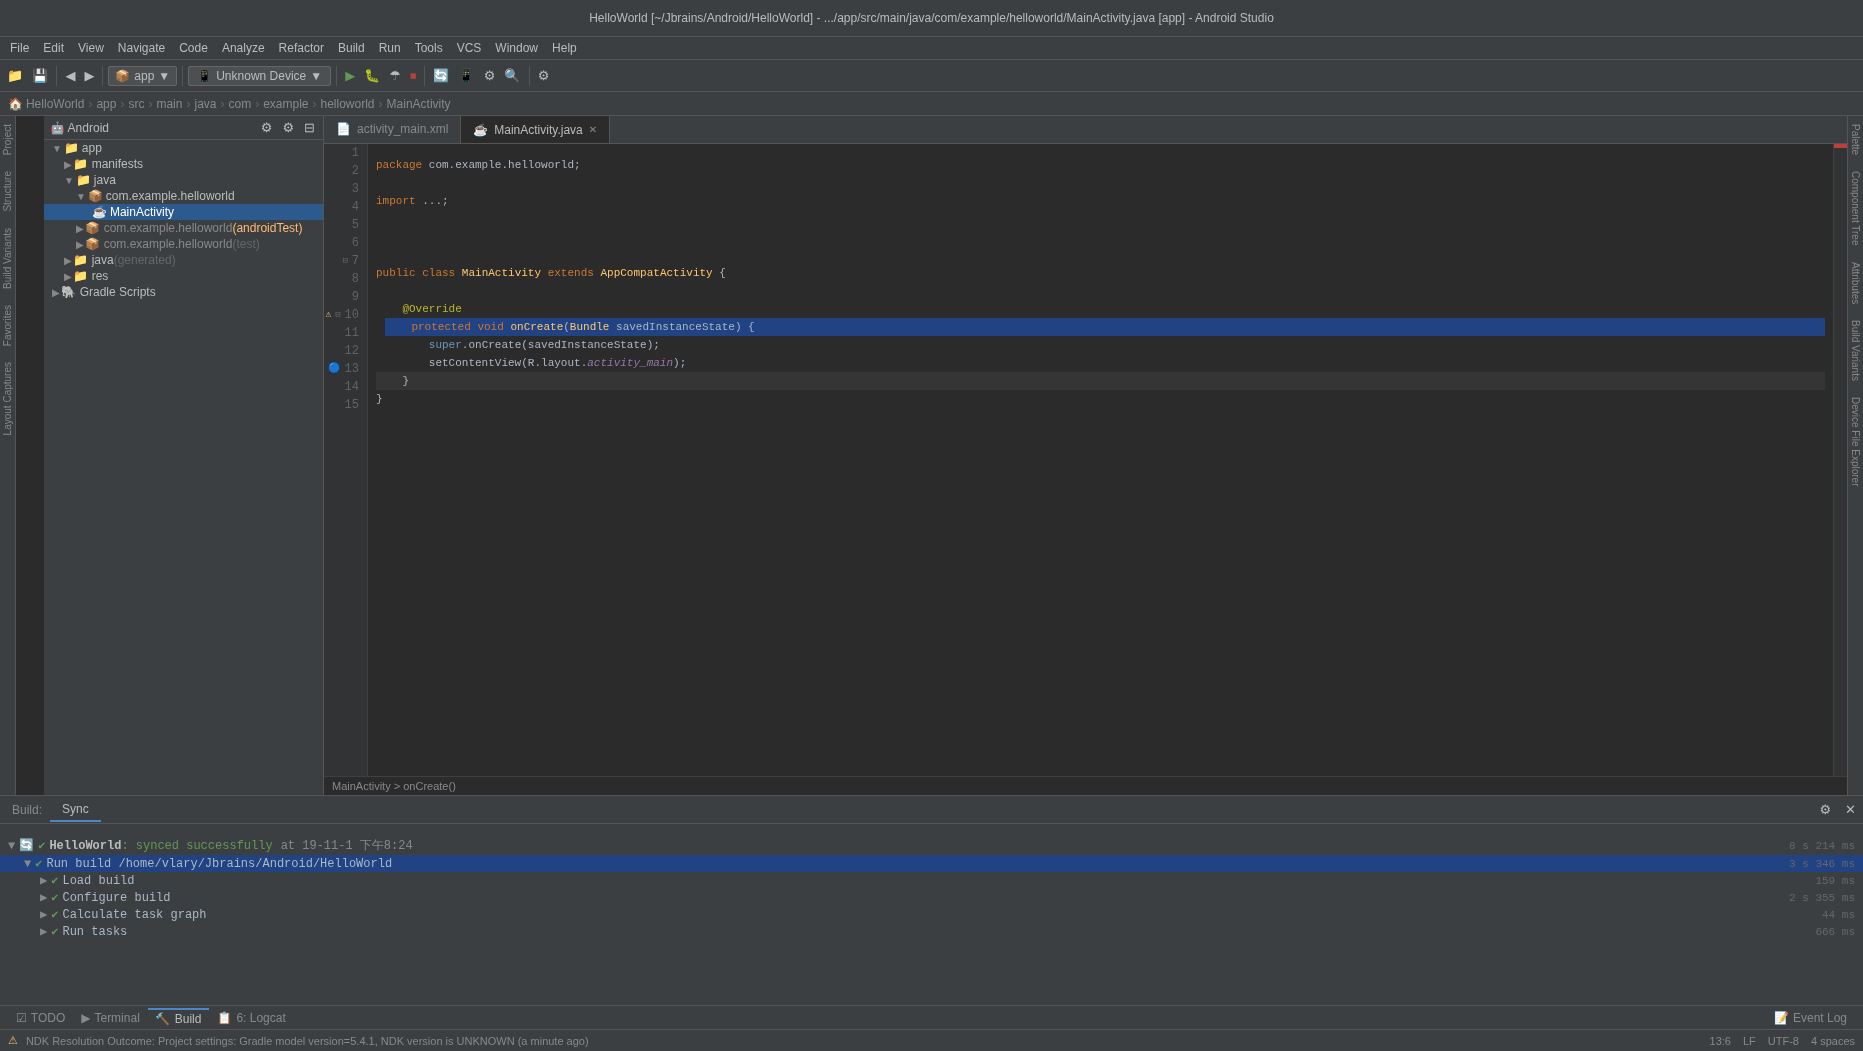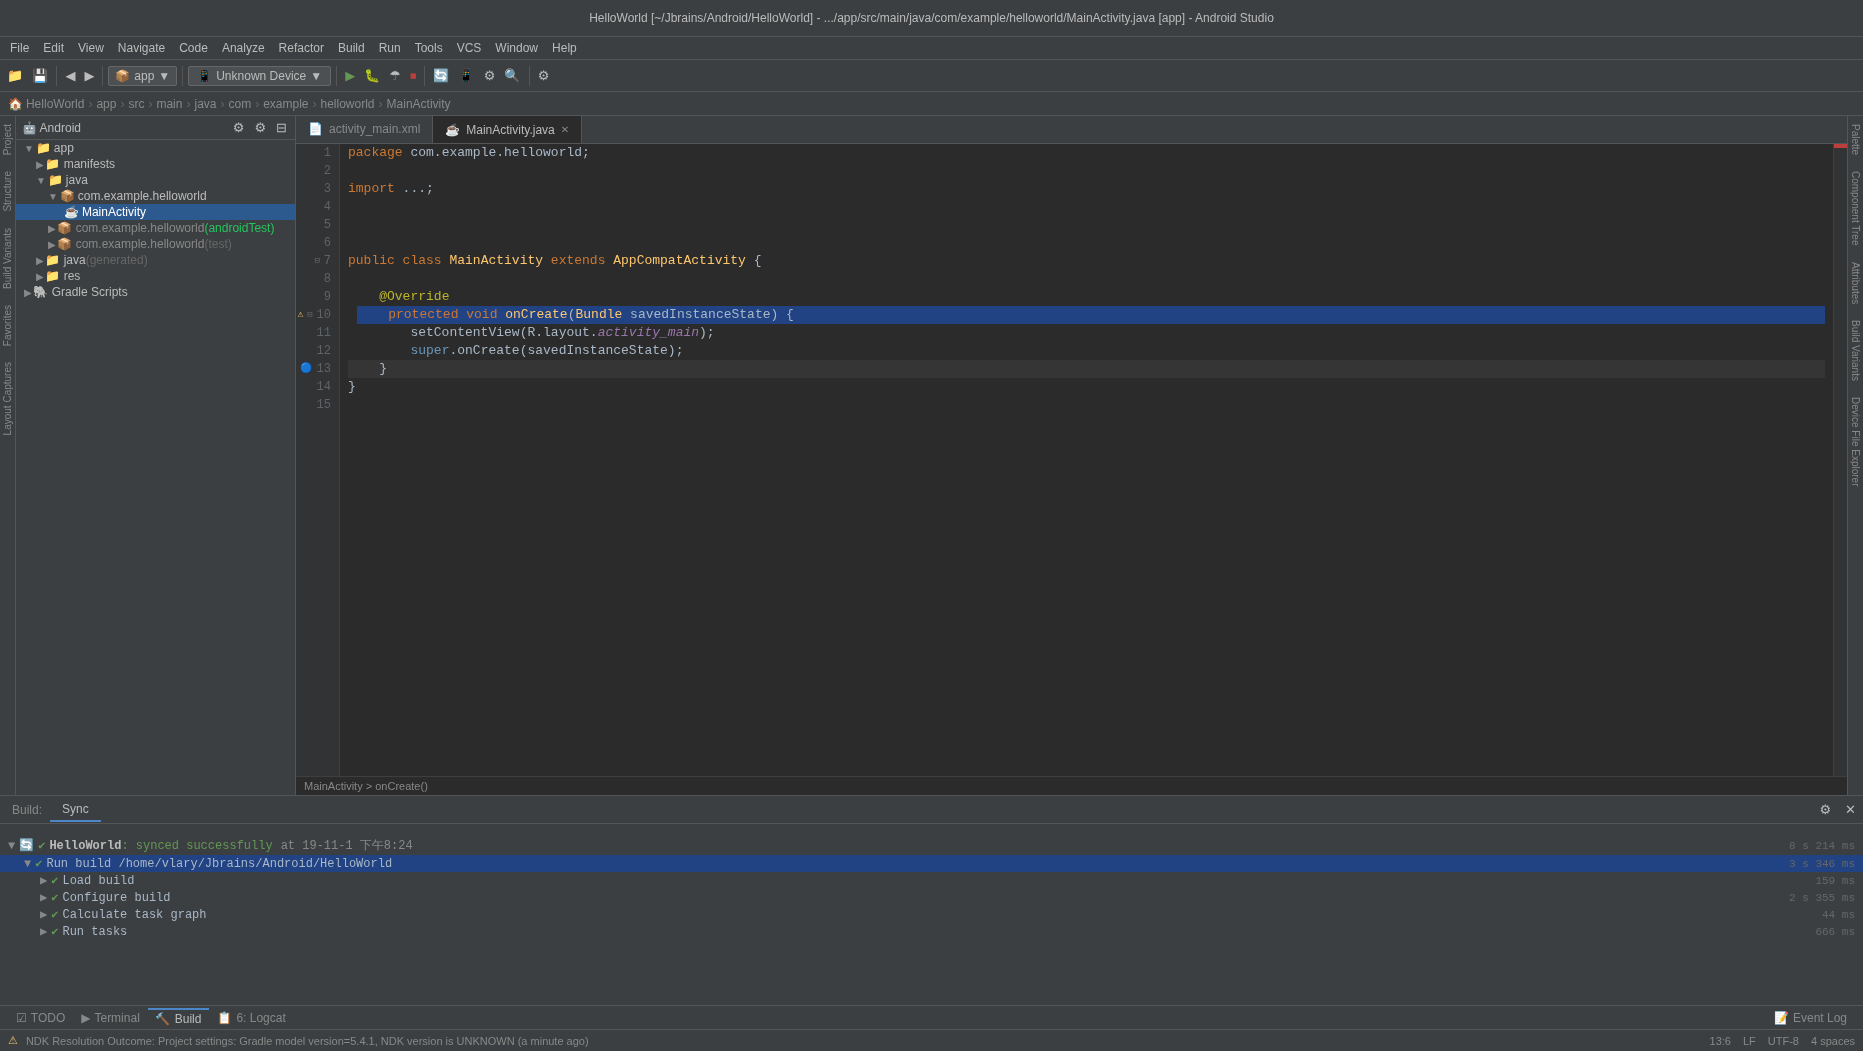--- a/index.html
+++ b/index.html
@@ -126,20 +126,21 @@
 
     
     #project-tree {
       width: 280px;
       background: #3c3f41;
       border-right: 1px solid #555;
       flex-shrink: 0;
       display: flex;
       flex-direction: column;
       overflow: hidden;
+      margin-left: 28px;
     }
     #tree-header {
       background: #3c3f41;
       padding: 4px 6px;
       border-bottom: 1px solid #555;
       display: flex;
       align-items: center;
       gap: 4px;
       font-size: 12px;
       color: #bbbbbb;
@@ -222,22 +223,22 @@
       display: flex;
       align-items: center;
       justify-content: flex-end;
       gap: 4px;
     }
     .gutter-icon { font-size: 10px; }
     #code-content {
       flex: 1;
       overflow: auto;
       font-family: 'Courier New', monospace;
-      font-size: 13px;
-      padding: 0 8px;
+      font-size: 11px;
+      padding: 12px 8px;
       line-height: 18px;
     }
     .code-line {
       height: 18px;
       display: flex;
       align-items: center;
       white-space: pre;
     }
     .code-line.current-line { background: rgba(255,255,255,0.05); }
     .code-line.highlighted-line { background: #214283; margin-left: 9px; }
@@ -539,21 +540,21 @@
         <span class="tree-indent" style="width:48px;"></span>
         <span class="tree-icon" style="color:#629755;">☕</span>
         <span>MainActivity</span>
       </div>
 
       <div class="tree-item">
         <span class="tree-indent" style="width:32px;"></span>
         <span class="tree-arrow">▶</span>
         <span class="tree-icon" style="color:#888;">📦</span>
         <span style="color:#888;">com.example.helloworld</span>
-        <span style="color:#22c55e;"> (androidTest)</span>
+        <span style="color:#fdba74;"> (androidTest)</span>
       </div>
 
       <div class="tree-item">
         <span class="tree-indent" style="width:32px;"></span>
         <span class="tree-arrow">▶</span>
         <span class="tree-icon" style="color:#888;">📦</span>
         <span style="color:#888;">com.example.helloworld</span>
         <span style="color:#666;"> (test)</span>
       </div>
 
@@ -665,24 +666,24 @@
           <span class="kw">public </span><span class="kw">class </span><span class="cls">MainActivity </span><span class="kw">extends </span><span class="cls">AppCompatActivity</span><span> {</span>
         </div>
         <div class="code-line">&nbsp;</div>
         <div class="code-line">
           <span>    </span><span class="annotation">@Override</span>
         </div>
         <div class="code-line highlighted-line">
           <span>    </span><span class="kw">protected </span><span class="kw">void </span><span class="fn">onCreate</span><span>(</span><span class="cls">Bundle</span><span> savedInstanceState) {</span>
         </div>
         <div class="code-line">
+          <span>        </span><span class="kw-blue">super</span><span>.onCreate(savedInstanceState);</span>
+        </div>
+        <div class="code-line">
           <span>        setContentView(R.layout.</span><span class="italic" style="color:#9876aa;">activity_main</span><span>);</span>
-        </div>
-        <div class="code-line">
-          <span>        </span><span class="kw-blue">super</span><span>.onCreate(savedInstanceState);</span>
         </div>
         <div class="code-line current-line">
           <span>    }</span>
         </div>
         <div class="code-line">
           <span>}</span>
         </div>
         <div class="code-line">&nbsp;</div>
       </div>
 

